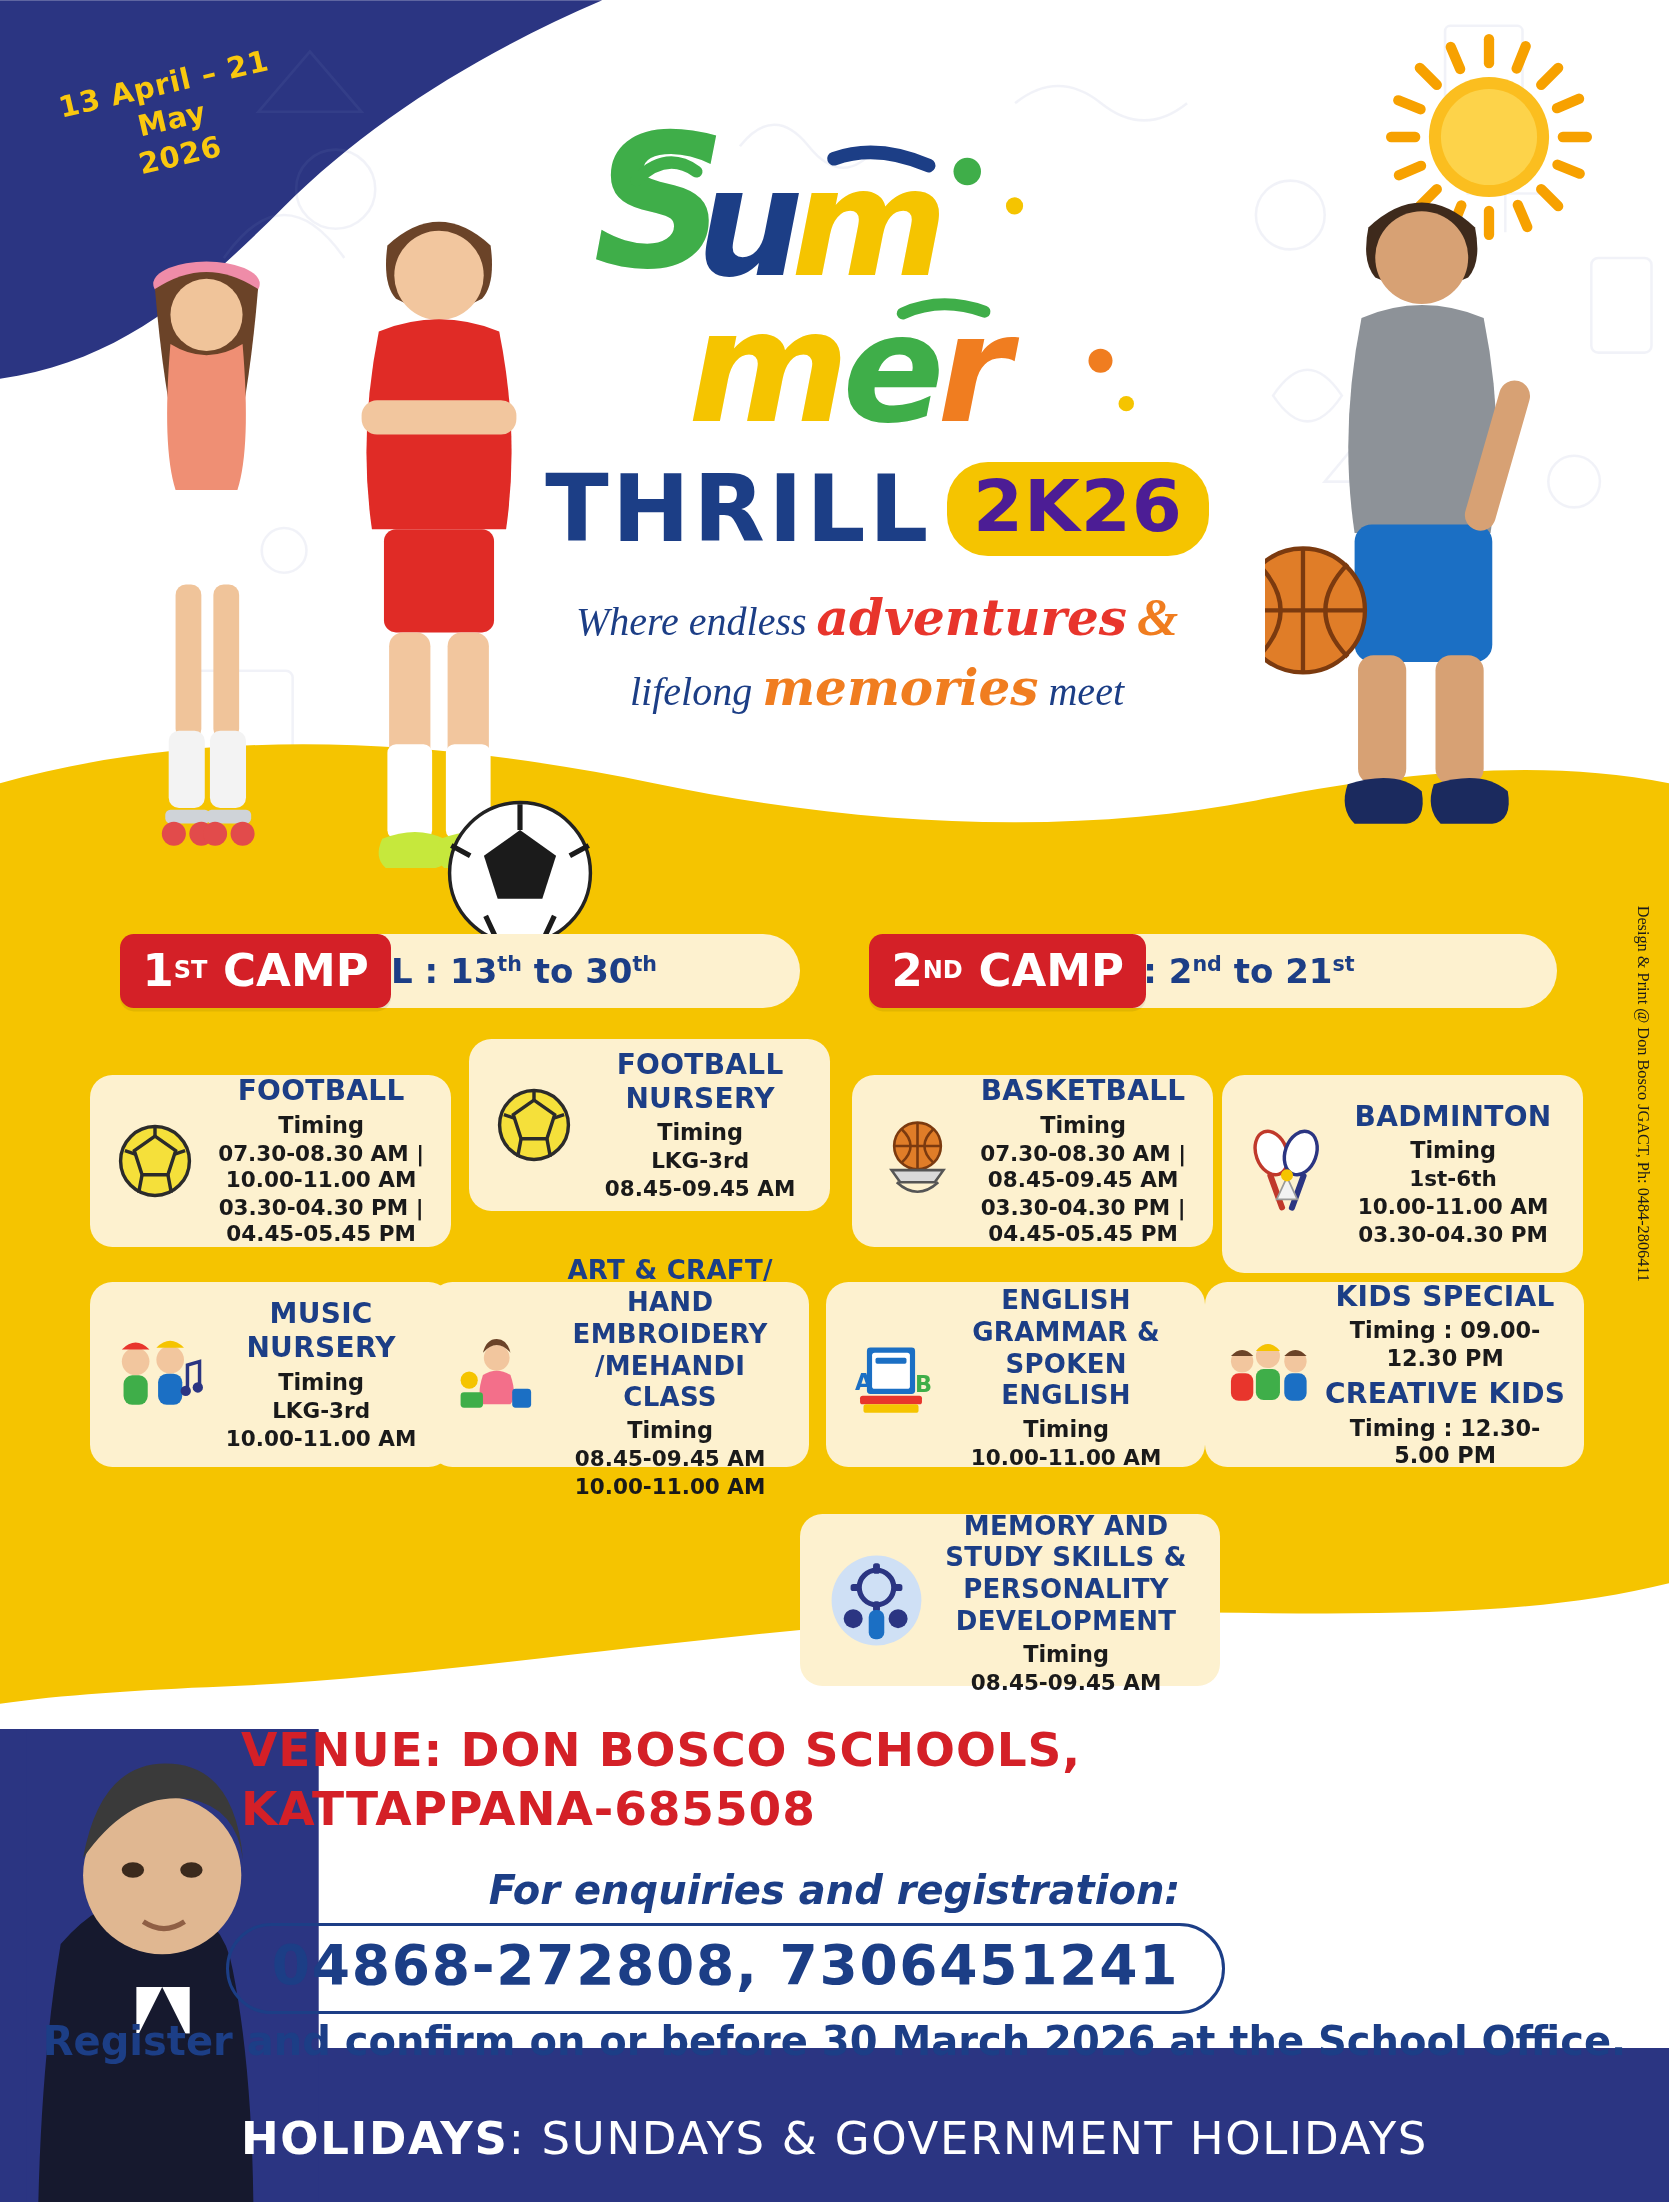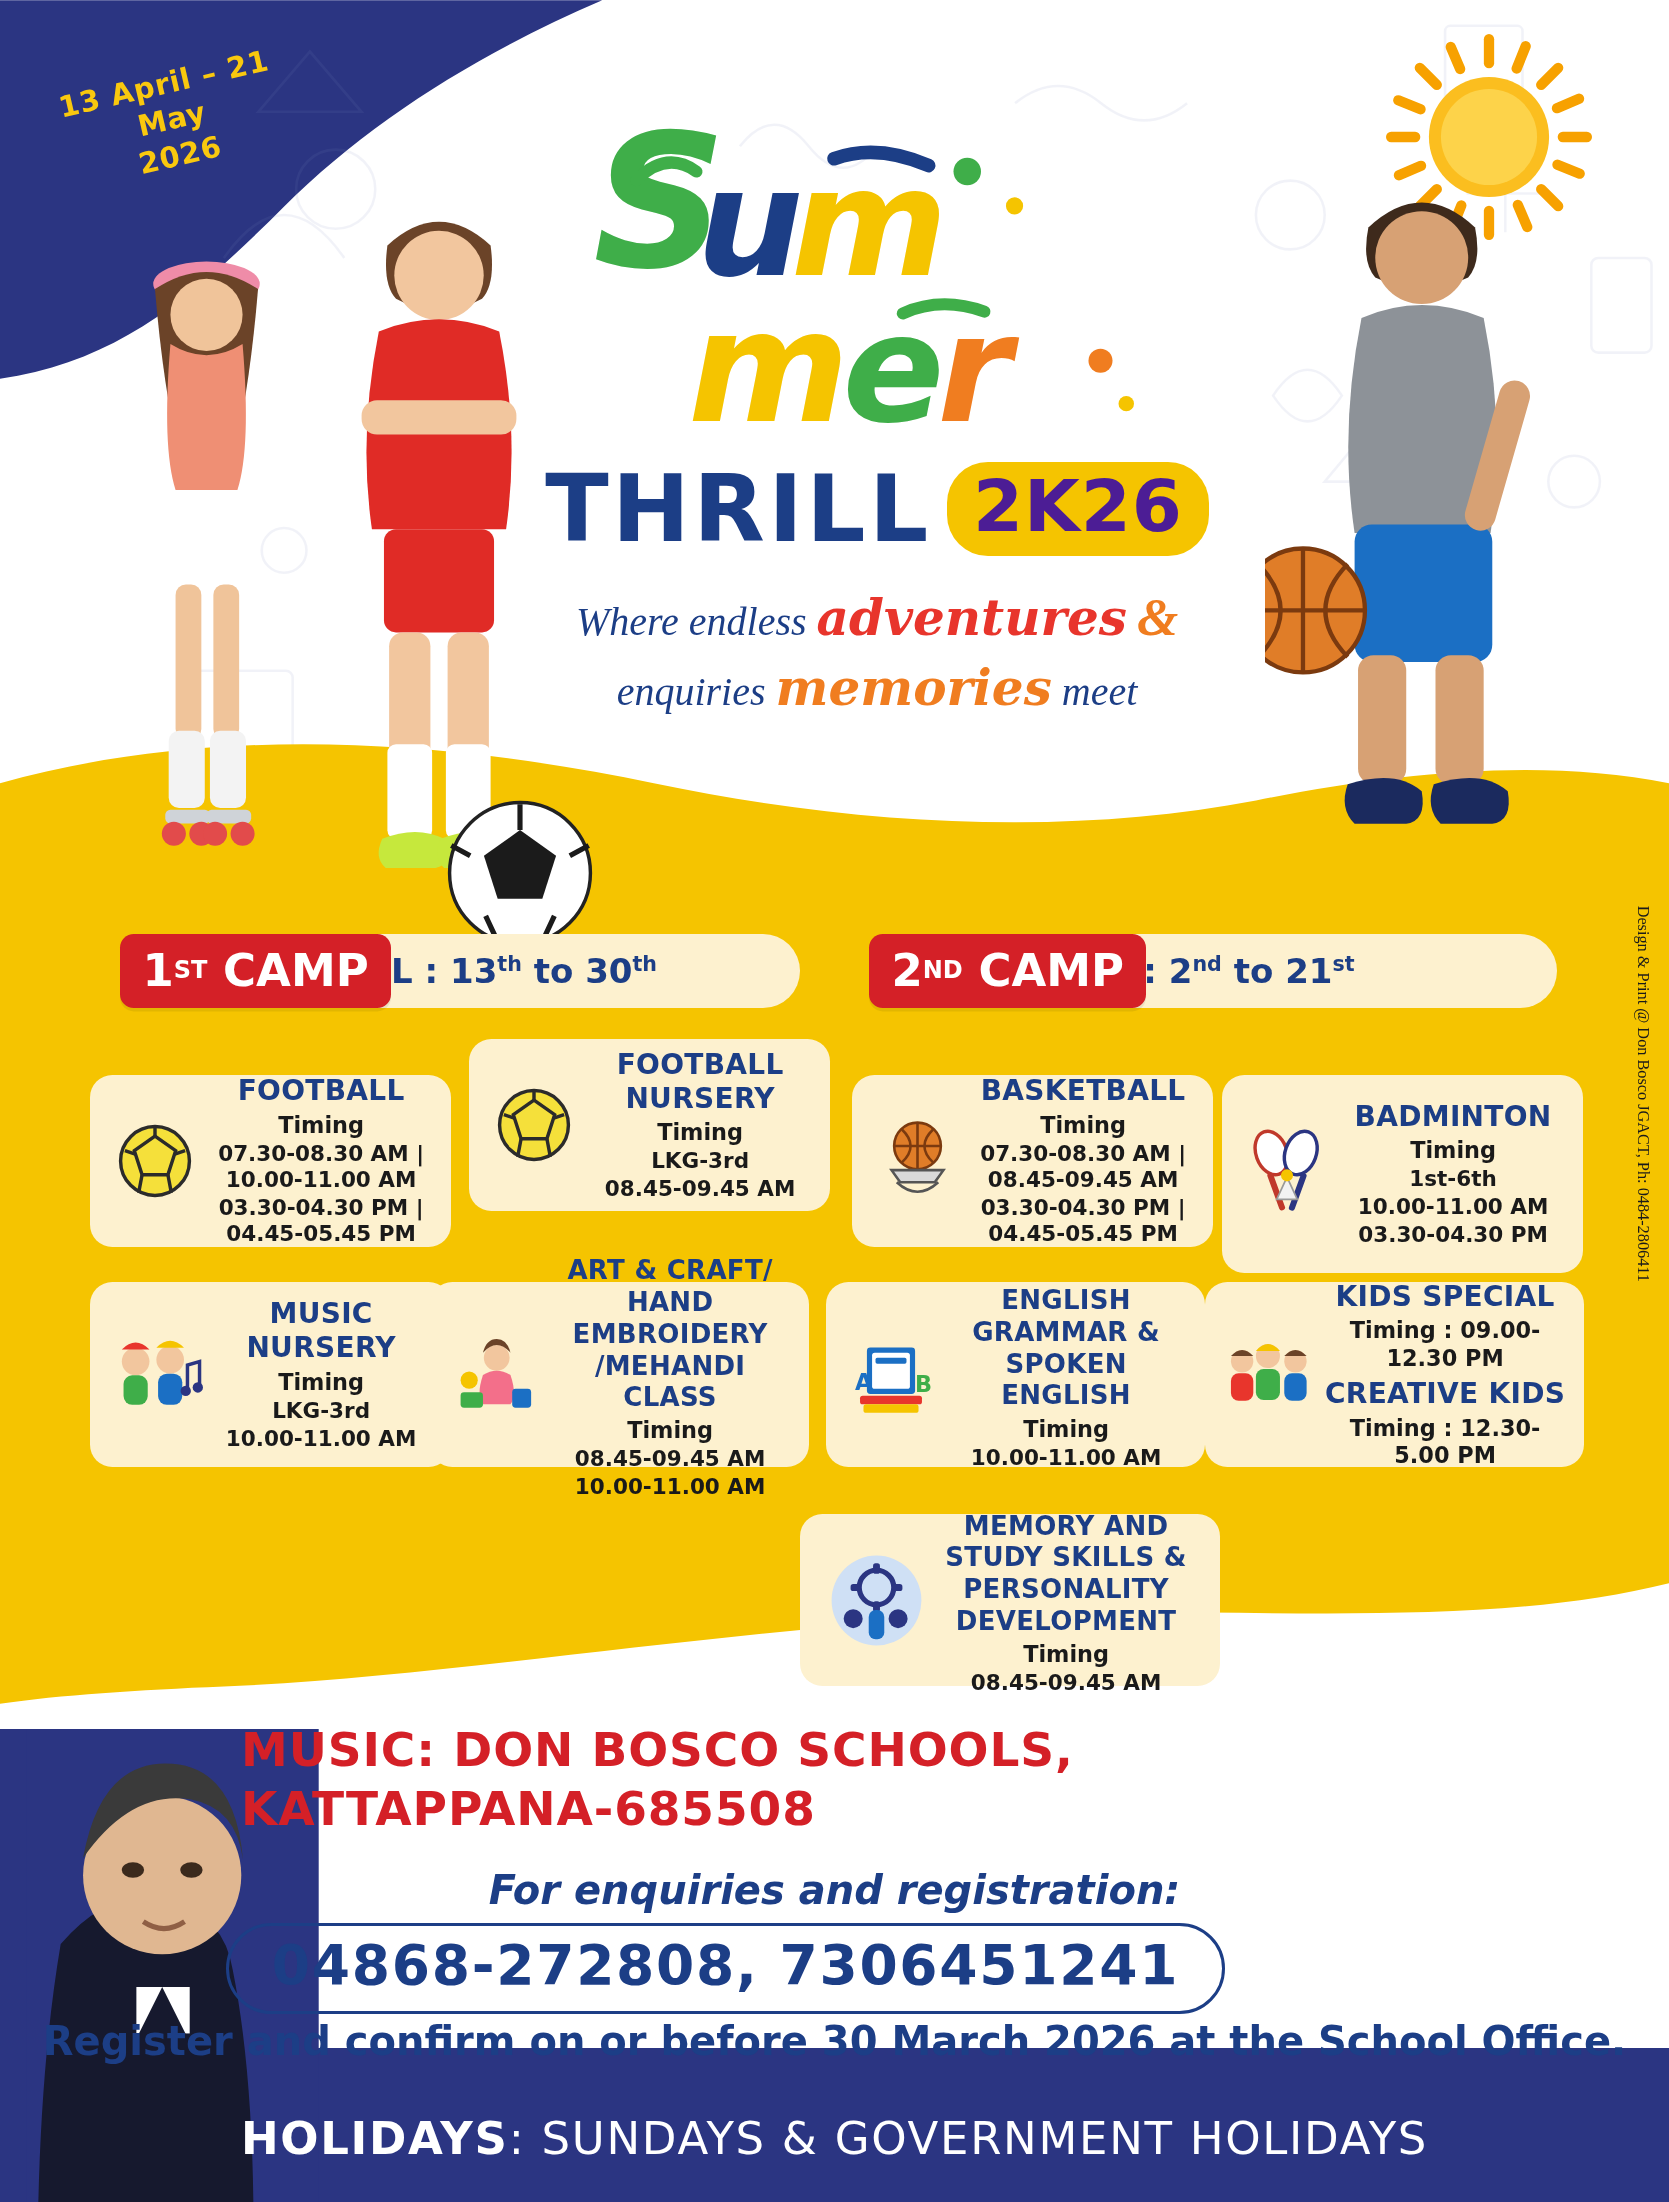--- a/index.html
+++ b/index.html
@@ -419,21 +419,21 @@
       <div class="thrill">THRILL</div>
       <div class="k26">2K26</div>
     </div>
 
     <div class="tagline">
       <div class="tag-l1">
         <span>Where endless </span><span class="big tag-red">adventures</span>
         <span class="tag-amp">&amp;</span>
       </div>
       <div class="tag-l2">
-        <span>enquiries </span><span class="big tag-org">memories</span><span> meet</span>
+        <span>lifelong </span><span class="big tag-org">memories</span><span> meet</span>
       </div>
     </div>
   </div>
 
   <div class="kid" style="left:112px; top:232px;">
     <svg width="189" height="688" viewBox="0 0 220 800">
       <ellipse cx="110" cy="60" rx="62" ry="26" fill="#ef8ca8"></ellipse>
       <path d="M50,66 q60,-40 120,0 q-10,120 -30,200 q-30,40 -60,0 q-20,-80 -30,-200z" fill="#6b4328"></path>
       <circle cx="110" cy="96" r="42" fill="#f0c49a"></circle>
       <path d="M68,130 q42,26 84,0 q10,120 -6,170 l-72,0 q-16,-50 -6,-170z" fill="#ef8f74"></path>
@@ -697,21 +697,21 @@
       <path d="M66,150 q20,-110 96,-110 q80,0 90,112 q-8,-60 -60,-70 q-70,-12 -126,68z" fill="#3a3a3a"></path>
       <ellipse cx="124" cy="164" rx="13" ry="9" fill="#3b2a1d"></ellipse>
       <ellipse cx="192" cy="164" rx="13" ry="9" fill="#3b2a1d"></ellipse>
       <path d="M136,224 q24,16 48,0" stroke="#8f5f45" stroke-width="6" fill="none"></path>
       <rect x="128" y="300" width="62" height="54" fill="#ffffff"></rect>
       <path d="M158,300 l36,72 l-72,0z" fill="#16192e"></path>
     </svg>
   </div>
 
   <div class="venue">
-    <span class="lbl">MUSIC:</span>
+    <span class="lbl">VENUE:</span>
     <span>DON BOSCO SCHOOLS, KATTAPPANA-685508</span>
   </div>
 
   <div class="enq">For enquiries and registration:</div>
 
   <div class="phone-wrap">
     <div class="phone">04868-272808, 7306451241</div>
   </div>
 
   <div class="register">Register and confirm on or before 30 March 2026 at the School Office.</div>

